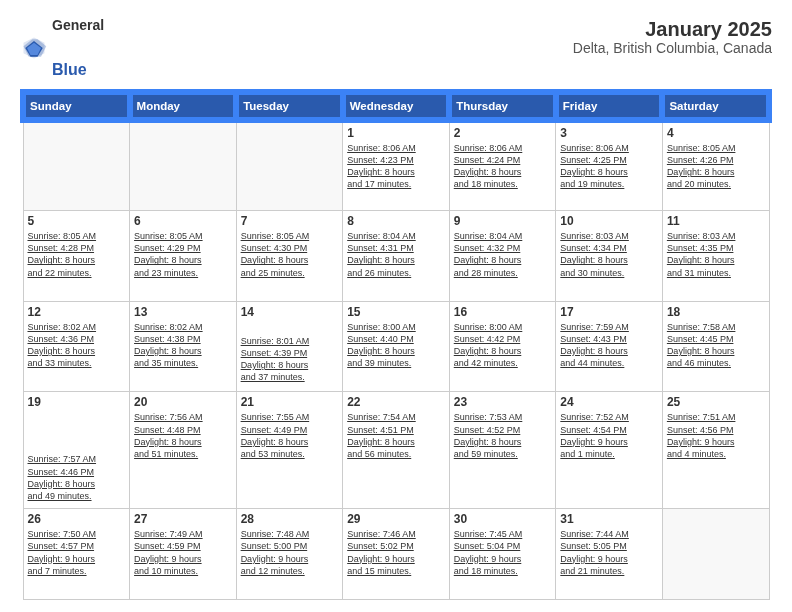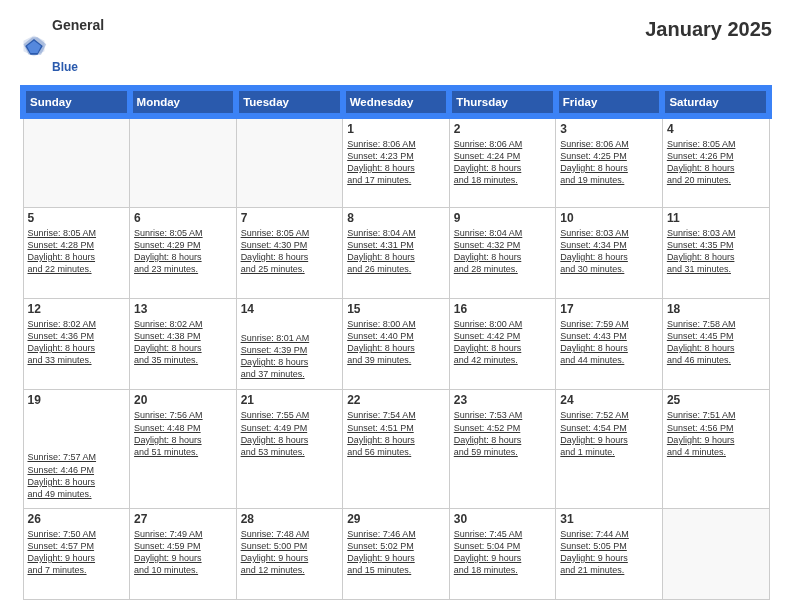--- a/index.html
+++ b/index.html
@@ -33,21 +33,21 @@
       flex-direction: column;
       line-height: 1.1;
       gap: 28px;
     }
     .logo-general {
       font-size: 14px;
       font-weight: bold;
       color: #333;
     }
     .logo-blue {
-      font-size: 12px;
+      font-size: 16px;
       font-weight: bold;
       color: #2a5aad;
     }
     .logo-icon {
       width: 28px;
       height: 28px;
     }
     .title-block {
       text-align: right;
     }
@@ -119,20 +119,21 @@
         <polygon points="16,8 26,16 20,26 12,26 6,16 16,8" fill="#2a5aad"></polygon>
         <polygon points="16,10 24,16 20,24 12,24 8,16 16,10" fill="#5588dd"></polygon>
       </svg>
       <div class="logo-text">
         <span class="logo-general">General</span>
         <span class="logo-blue">Blue</span>
       </div>
     </div>
     <div class="title-block">
       <div class="title-month">January 2025</div>
+      <div class="title-location">Delta, British Columbia, Canada</div>
     </div>
   </div>
 
   <table class="calendar">
     <thead>
       <tr>
       <th>Sunday</th>
           <th>Monday</th>
           <th>Tuesday</th>
           <th>Wednesday</th>

